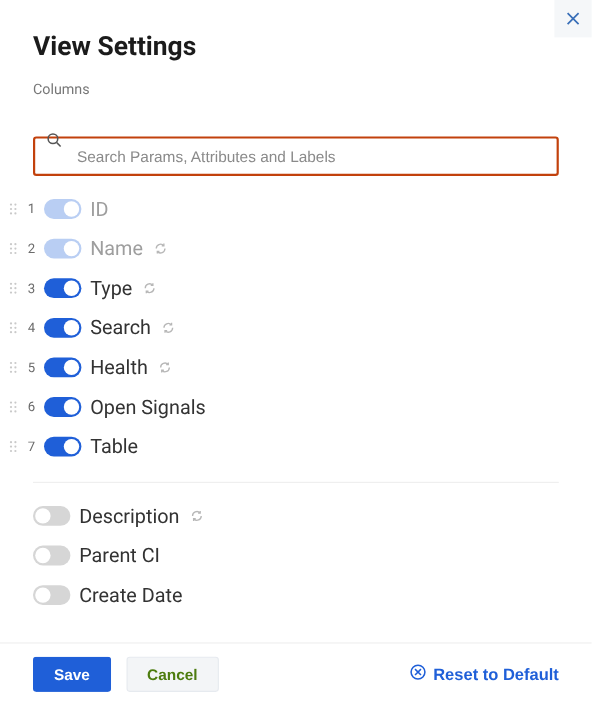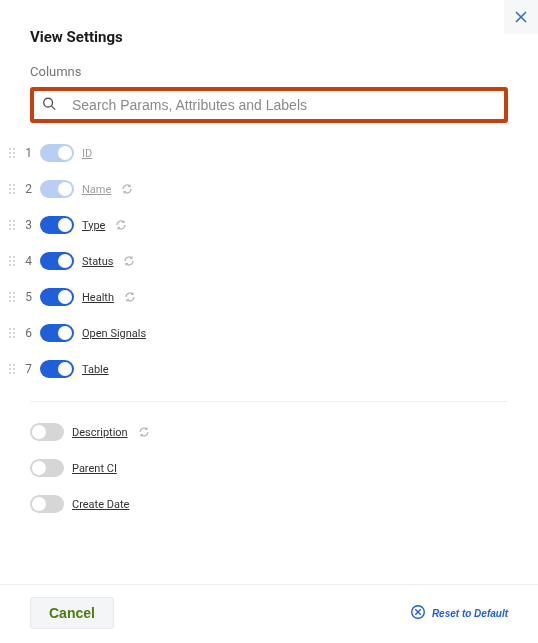--- a/index.html
+++ b/index.html
@@ -22,21 +22,21 @@
       display: flex;
       align-items: center;
       justify-content: center;
       cursor: pointer;
     }
     .close-corner svg { stroke: #3a6fb8; }
     .panel {
       padding: 28px 30px 0 30px;
     }
     .title {
-      font-size: 15px;
+      font-size: 24px;
       font-weight: 700;
       color: #1b1b1b;
       margin-bottom: 18px;
     }
     .tabs {
       display: flex;
       gap: 30px;
       border-bottom: 1px solid #e6e6e6;
       width: 478px;
     }
@@ -58,26 +58,27 @@
       color: #777;
       margin-bottom: 8px;
     }
     .search-wrap {
       position: relative;
       width: 478px;
     }
     .search-input {
       width: 100%;
       height: 36px;
-      border: 4px solid #c2410c;
+      border: 2px solid #c2410c;
       border-radius: 3px;
       padding: 0 10px 0 38px;
       font-size: 14px;
       color: #333;
       outline: none;
+      margin-top: 27px;
     }
     .search-input::placeholder { color: #8a8a8a; }
     .search-icon {
       position: absolute;
       left: 12px;
       top: 50%;
       transform: translateY(-50%);
       color: #606060;
     }
     .columns-list {
@@ -124,23 +125,22 @@
       top: 2px;
       background: #fff;
     }
     .toggle.on-disabled { background: #b9cef3; }
     .toggle.on-disabled .knob { right: 2px; }
     .toggle.on { background: #1f5fd8; }
     .toggle.on .knob { right: 2px; }
     .toggle.off { background: #d6d6d6; }
     .toggle.off .knob { left: 2px; }
     .col-label {
-      font-size: 11px;
+      font-size: 18px;
       color: #333;
-      text-decoration: underline;
     }
     .col-label.muted { color: #9e9e9e; }
     .attr-icon {
       width: 16px;
       height: 16px;
       display: inline-flex;
       align-items: center;
       justify-content: center;
       flex-shrink: 0;
     }
@@ -176,23 +176,22 @@
     .btn-primary { background: #1f5fd8; color: #fff; }
     .btn-secondary { background: #f3f5f7; color: #4d7c0f; border-color: #e6eaef; }
     .btn-link {
       background: transparent;
       color: #1f5fd8;
       border: none;
       display: inline-flex;
       align-items: center;
       gap: 6px;
       font-weight: 600;
-      font-size: 10px;
-      cursor: pointer;
-      font-style: italic;
+      font-size: 15px;
+      cursor: pointer;
     }
     .spacer { flex: 1; }
   </style>
 </head>
 <body>
 
 <div class="close-corner">
   <svg width="12" height="12" viewBox="0 0 12 12" fill="none" stroke="currentColor" stroke-width="1.6">
       <path d="M1 1 L11 11 M11 1 L1 11"></path>
     </svg>
@@ -278,21 +277,21 @@
           <span></span>
           <span></span>
           <span></span>
           <span></span>
           <span></span>
         </span>
         <span class="idx">4</span>
         <div class="toggle on">
           <div class="knob"></div>
         </div>
-        <span class="col-label">Status</span>
+        <span class="col-label">Search</span>
         <span class="attr-icon">
           <svg width="14" height="14" viewBox="0 0 16 16" fill="none" stroke="#b7b7b7" stroke-width="1.4">
             <path d="M3.5 8a4.5 4.5 0 0 1 7.7-3.2M12.5 8a4.5 4.5 0 0 1-7.7 3.2"></path>
             <path d="M11.4 2.8 L11.4 5.0 L9.2 5.0 M4.6 13.2 L4.6 11.0 L6.8 11.0"></path>
           </svg>
         </span>
       </div>
       <div class="row indented">
         <span class="drag-dots">
           <span></span>
@@ -370,20 +369,21 @@
       <div class="row">
         <div class="toggle off">
           <div class="knob"></div>
         </div>
         <span class="col-label">Create Date</span>
       </div>
     </div>
 </div>
 
 <div class="footer">
+  <button class="btn btn-primary">Save</button>
   <button class="btn btn-secondary">Cancel</button>
   <div class="spacer"></div>
   <button class="btn-link">
     <span>
       <svg width="16" height="16" viewBox="0 0 16 16" fill="none" stroke="#1f5fd8" stroke-width="1.4">
           <circle cx="8" cy="8" r="6.3"></circle>
           <path d="M5.3 5.3 L10.7 10.7 M10.7 5.3 L5.3 10.7"></path>
         </svg>
     </span>
     <span>Reset to Default</span>

